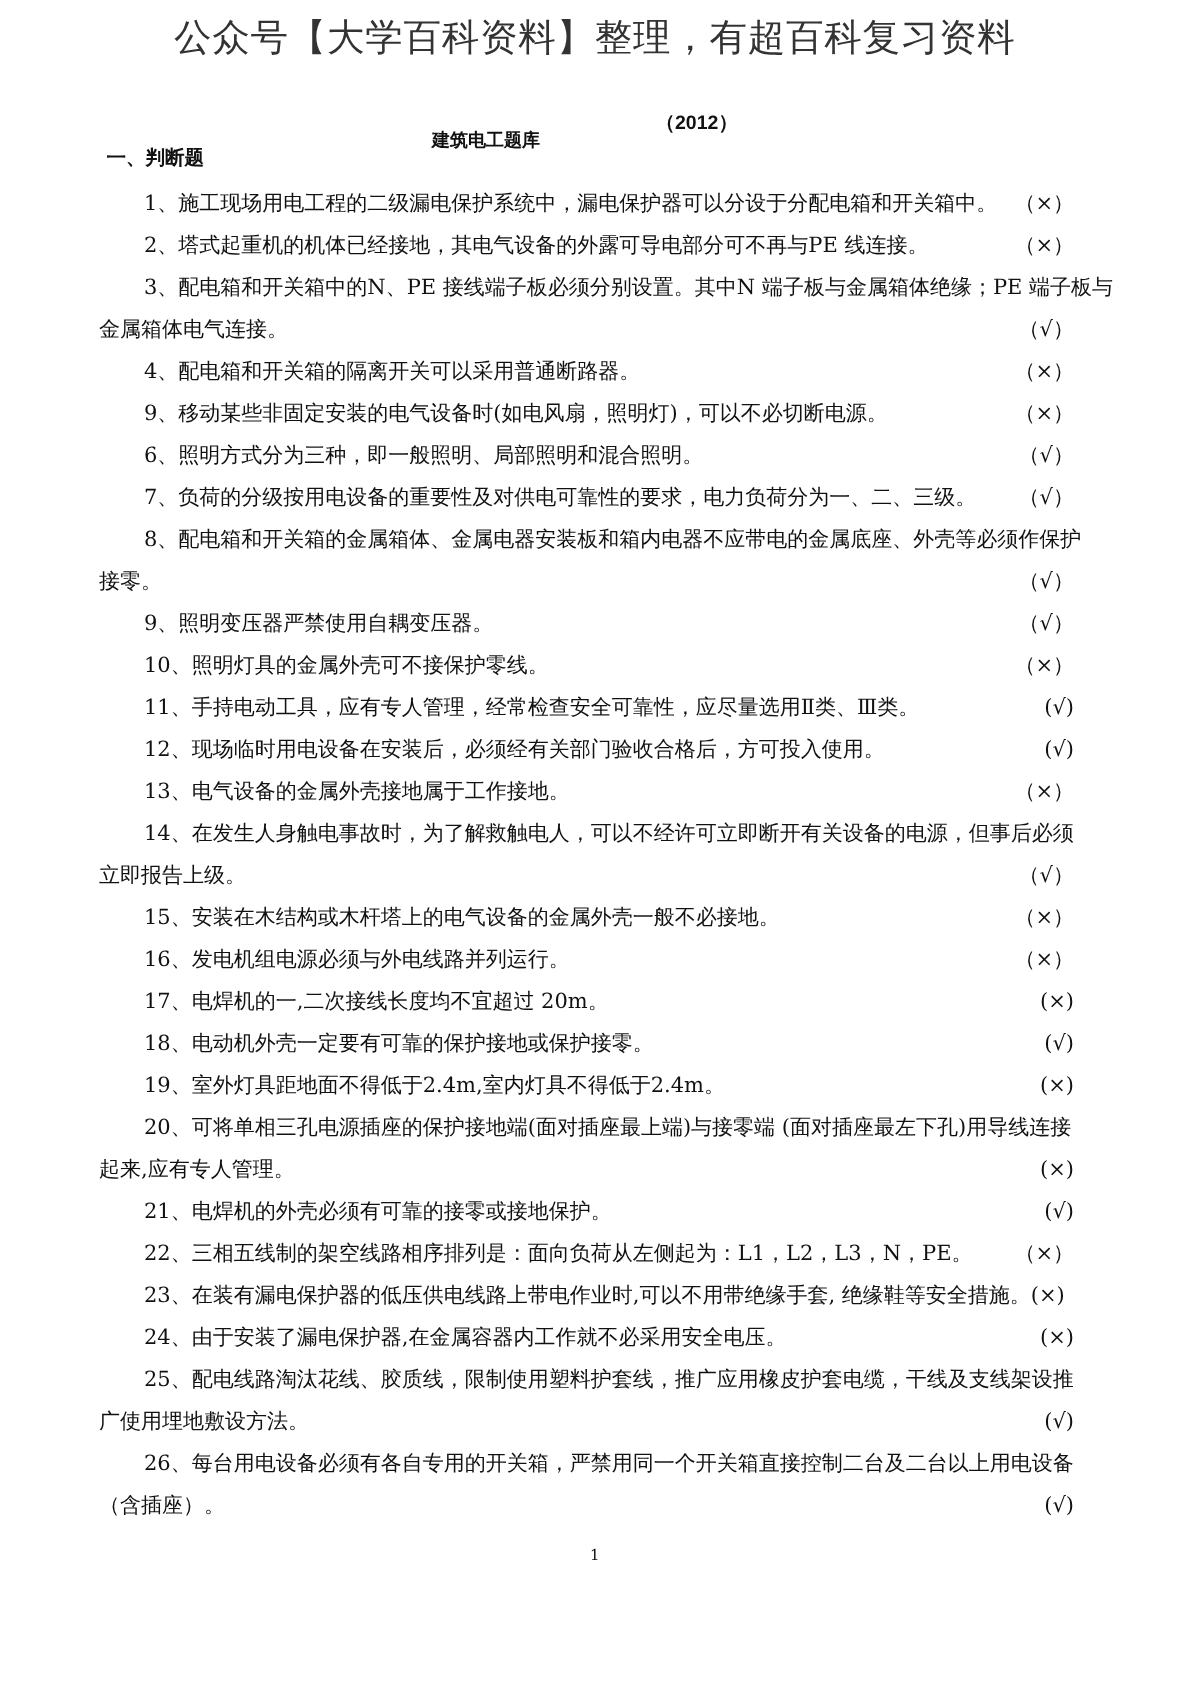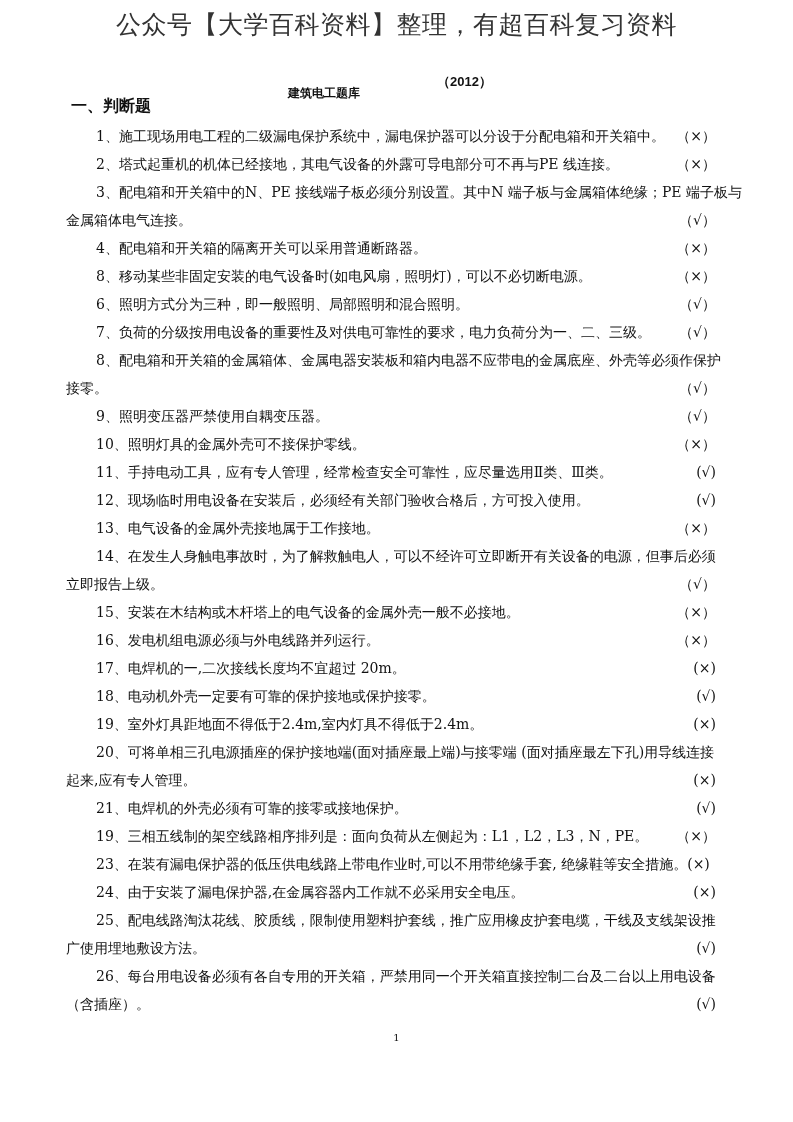--- a/index.html
+++ b/index.html
@@ -19,21 +19,21 @@
       font-family: "DejaVu Sans", sans-serif;
       margin-top: 19px;
     }
     .doc-year {
       position: absolute; top: 73px; left: 437px;
       font-size: 13px; font-weight: bold;
       font-family: Liberation Sans, sans-serif;
     }
     .section-heading {
       position: absolute; top: 96px; left: 71px;
-      font-size: 16px; font-weight: bold;
+      font-size: 13px; font-weight: bold;
       font-family: "DejaVu Sans", sans-serif;
     }
     .questions {
       position: absolute; top: 122px; left: 66px; width: 650px;
       font-size: 14px; line-height: 28px;
     }
     .q { position: relative; }
     .q-line {
       display: block; white-space: nowrap; padding-left: 30px;
       padding-right: 50px; height: 28px;
@@ -69,21 +69,21 @@
     <div class="q">
       <span class="q-line full">3、配电箱和开关箱中的N、PE 接线端子板必须分别设置。其中N 端子板与金属箱体绝缘；PE 端子板与</span>
       <span class="q-line cont">金属箱体电气连接。</span>
       <span class="answer">（√）</span>
     </div>
     <div class="q">
       <span class="q-line">4、配电箱和开关箱的隔离开关可以采用普通断路器。</span>
       <span class="answer">（×）</span>
     </div>
     <div class="q">
-      <span class="q-line">8、移动某些非固定安装的电气设备时(如电风扇，照明灯)，可以不必切断电源。</span>
+      <span class="q-line">9、移动某些非固定安装的电气设备时(如电风扇，照明灯)，可以不必切断电源。</span>
       <span class="answer">（×）</span>
     </div>
     <div class="q">
       <span class="q-line">6、照明方式分为三种，即一般照明、局部照明和混合照明。</span>
       <span class="answer">（√）</span>
     </div>
     <div class="q">
       <span class="q-line">7、负荷的分级按用电设备的重要性及对供电可靠性的要求，电力负荷分为一、二、三级。</span>
       <span class="answer">（√）</span>
     </div>
@@ -140,21 +140,21 @@
     <div class="q">
       <span class="q-line full">20、可将单相三孔电源插座的保护接地端(面对插座最上端)与接零端 (面对插座最左下孔)用导线连接</span>
       <span class="q-line cont">起来,应有专人管理。</span>
       <span class="answer">(×)</span>
     </div>
     <div class="q">
       <span class="q-line">21、电焊机的外壳必须有可靠的接零或接地保护。</span>
       <span class="answer">(√)</span>
     </div>
     <div class="q">
-      <span class="q-line">19、三相五线制的架空线路相序排列是：面向负荷从左侧起为：L1，L2，L3，N，PE。</span>
+      <span class="q-line">22、三相五线制的架空线路相序排列是：面向负荷从左侧起为：L1，L2，L3，N，PE。</span>
       <span class="answer">（×）</span>
     </div>
     <div class="q">
       <span class="q-line full">23、在装有漏电保护器的低压供电线路上带电作业时,可以不用带绝缘手套, 绝缘鞋等安全措施。(×)</span>
     </div>
     <div class="q">
       <span class="q-line">24、由于安装了漏电保护器,在金属容器内工作就不必采用安全电压。</span>
       <span class="answer">(×)</span>
     </div>
     <div class="q">

